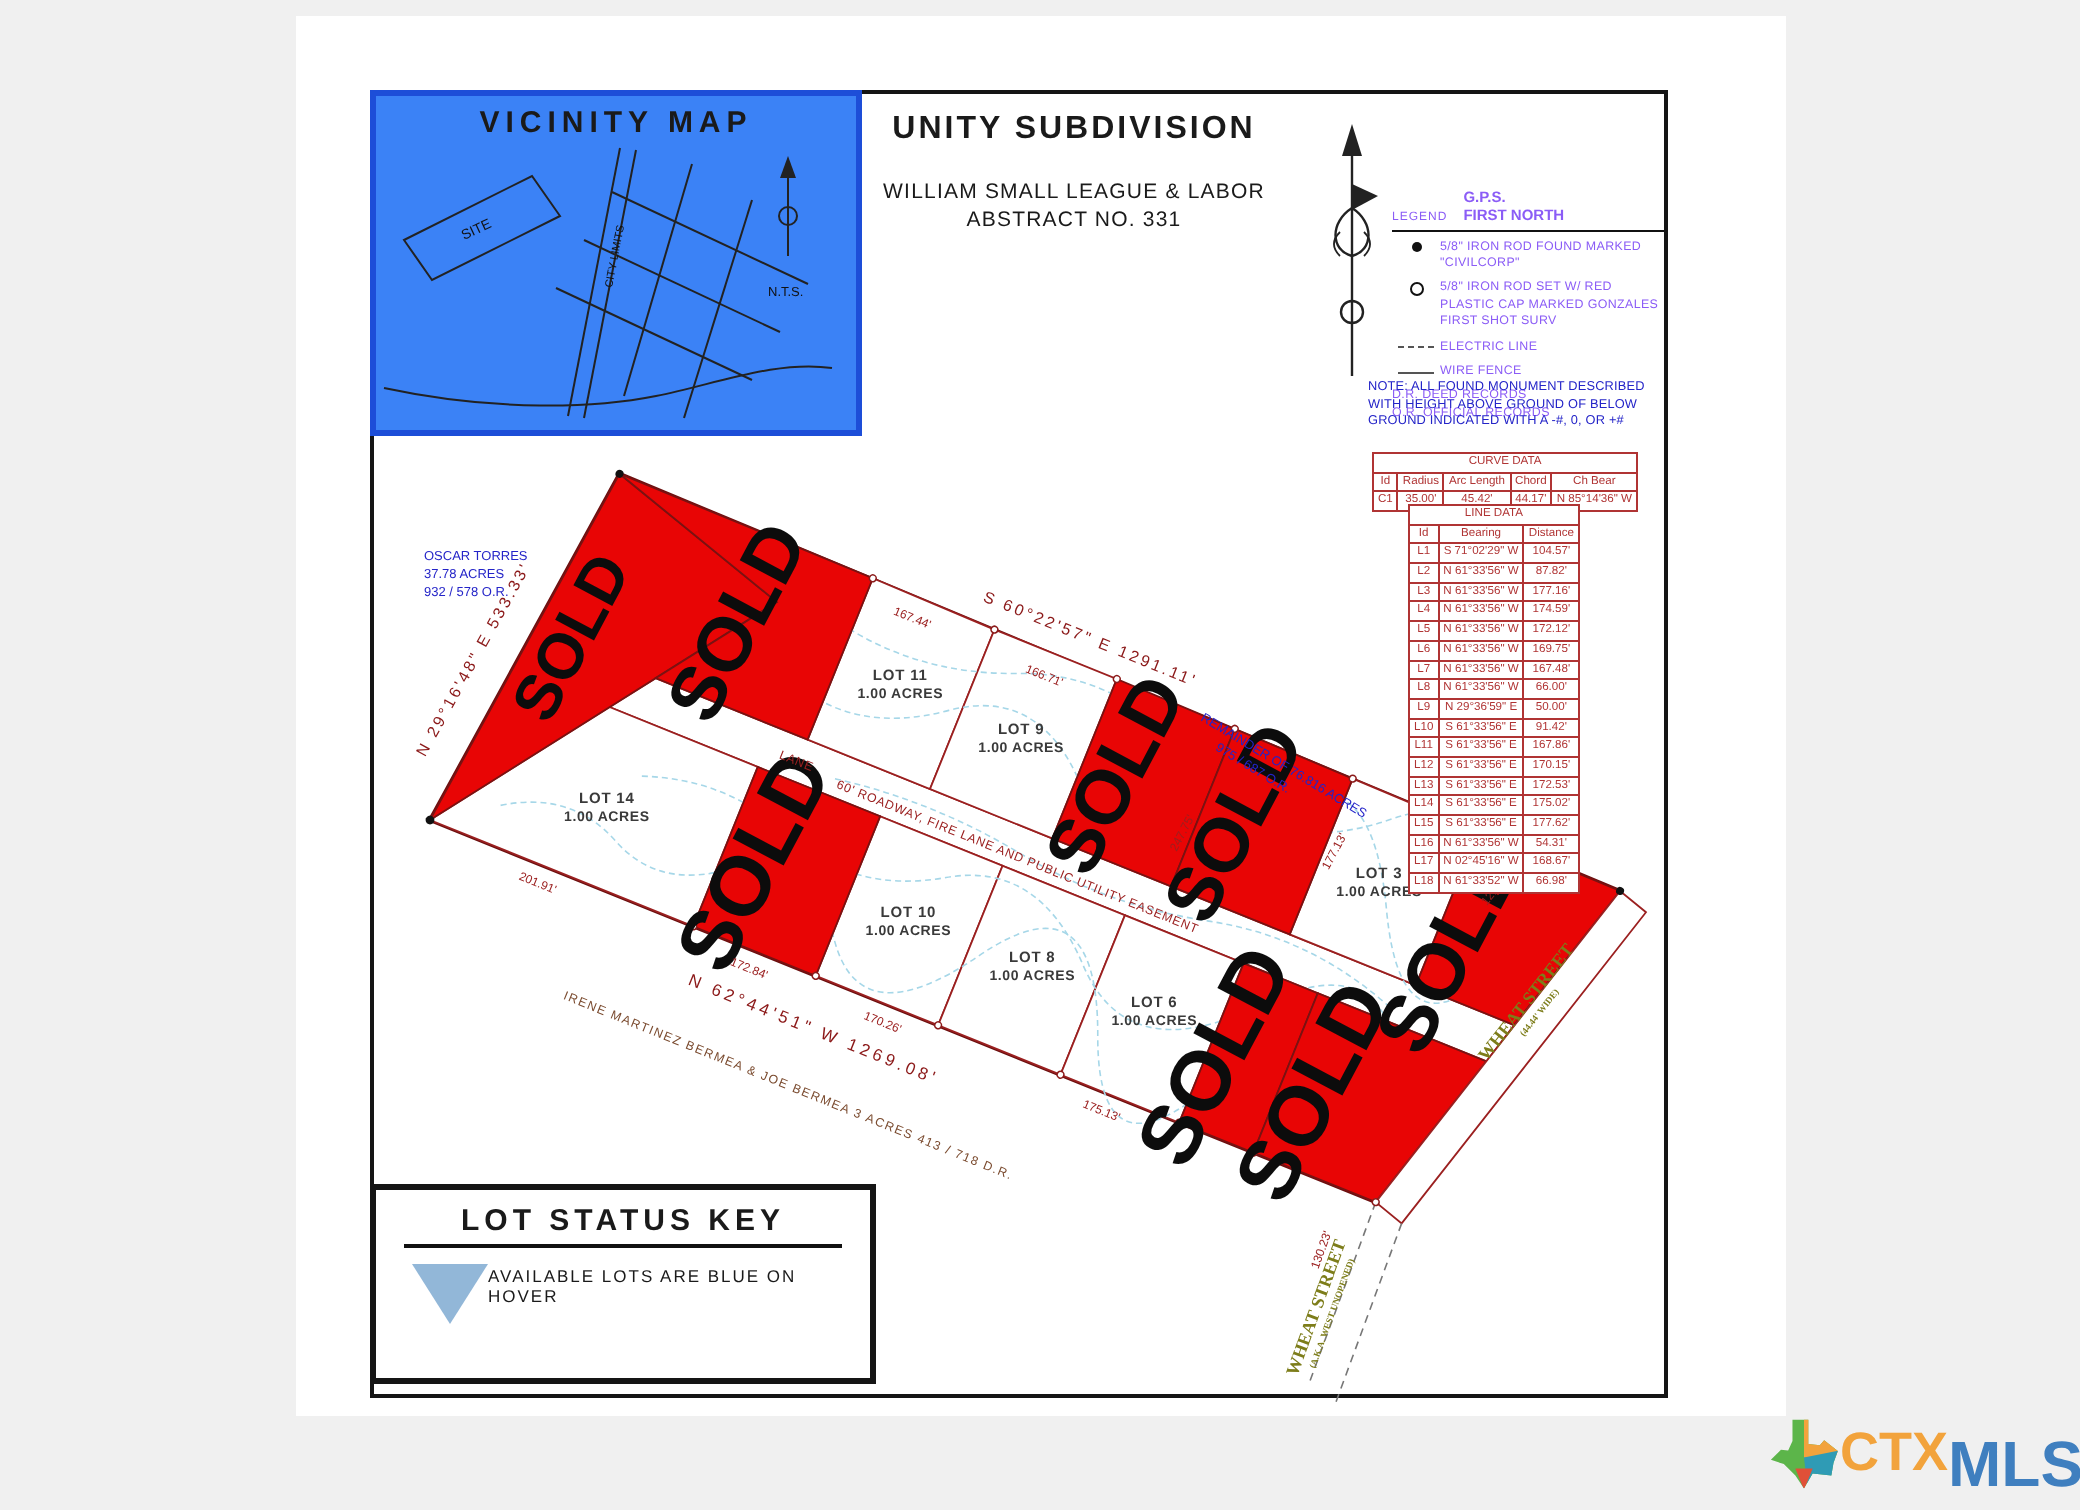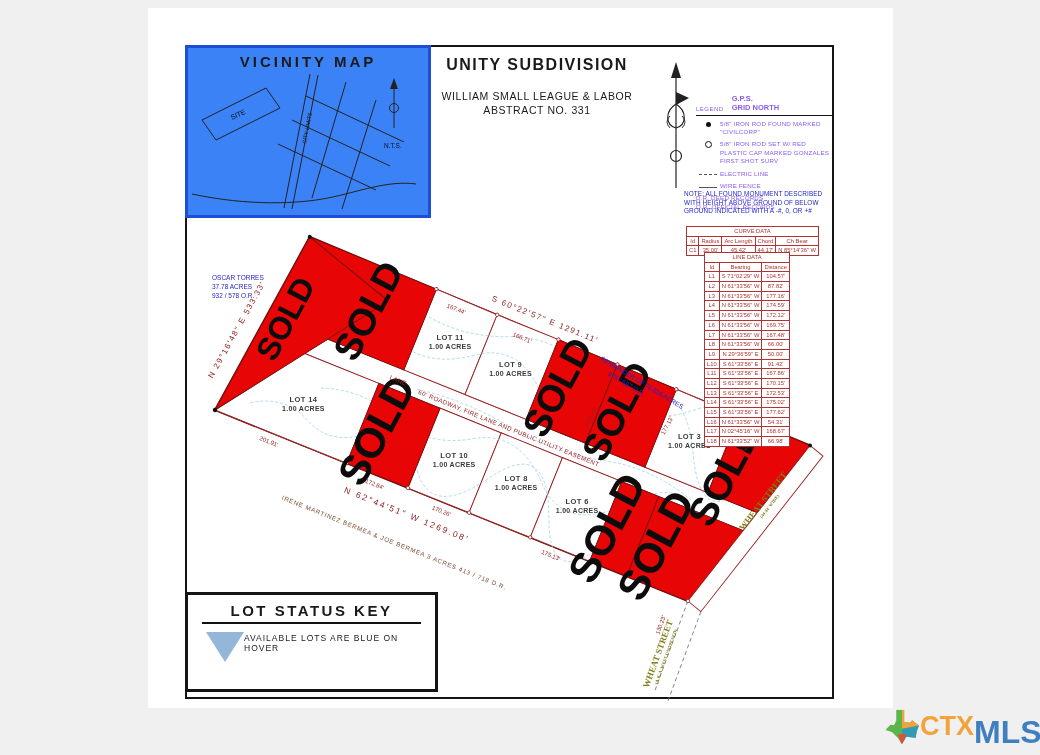--- a/index.html
+++ b/index.html
@@ -250,21 +250,21 @@
   <div class="titleblock">
     <div class="t1">UNITY SUBDIVISION</div>
     <div class="t2">WILLIAM SMALL LEAGUE &amp; LABOR</div>
     <div class="t3">ABSTRACT NO. 331</div>
   </div>
 
   <div class="legend">
     <div class="hdr">
       <span class="lgword">LEGEND</span>
       <span class="gps">
-        <span>G.P.S.</span><br><span>GRID NORTH</span>
+        <span>G.P.S.</span><br><span>FIRST NORTH</span>
       </span>
     </div>
     <hr>
     <div class="lg-item">
         <span class="lg-sym"><span class="dot"></span></span>
         <span class="lg-txt">5/8" IRON ROD FOUND MARKED "CIVILCORP"</span>
       </div>
     <div class="lg-item">
         <span class="lg-sym"><span class="circ"></span></span>
         <span class="lg-txt">5/8" IRON ROD SET W/ RED PLASTIC CAP MARKED GONZALES FIRST SHOT SURV</span>

